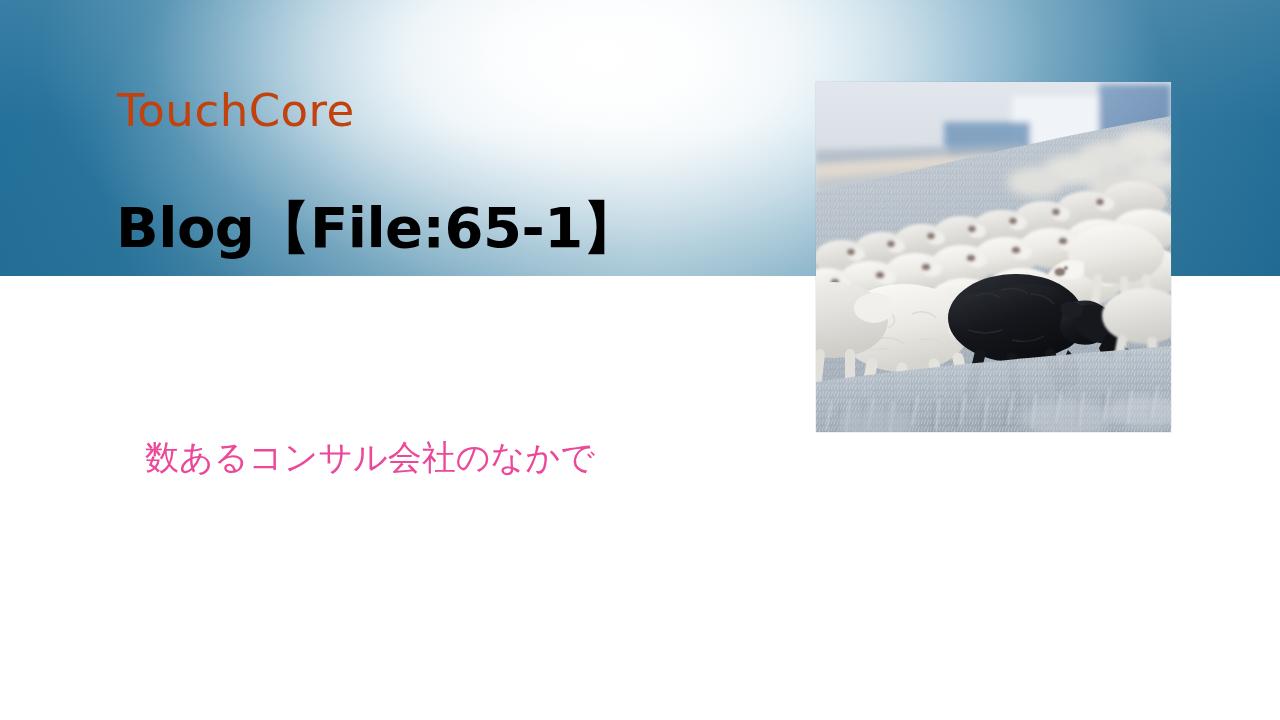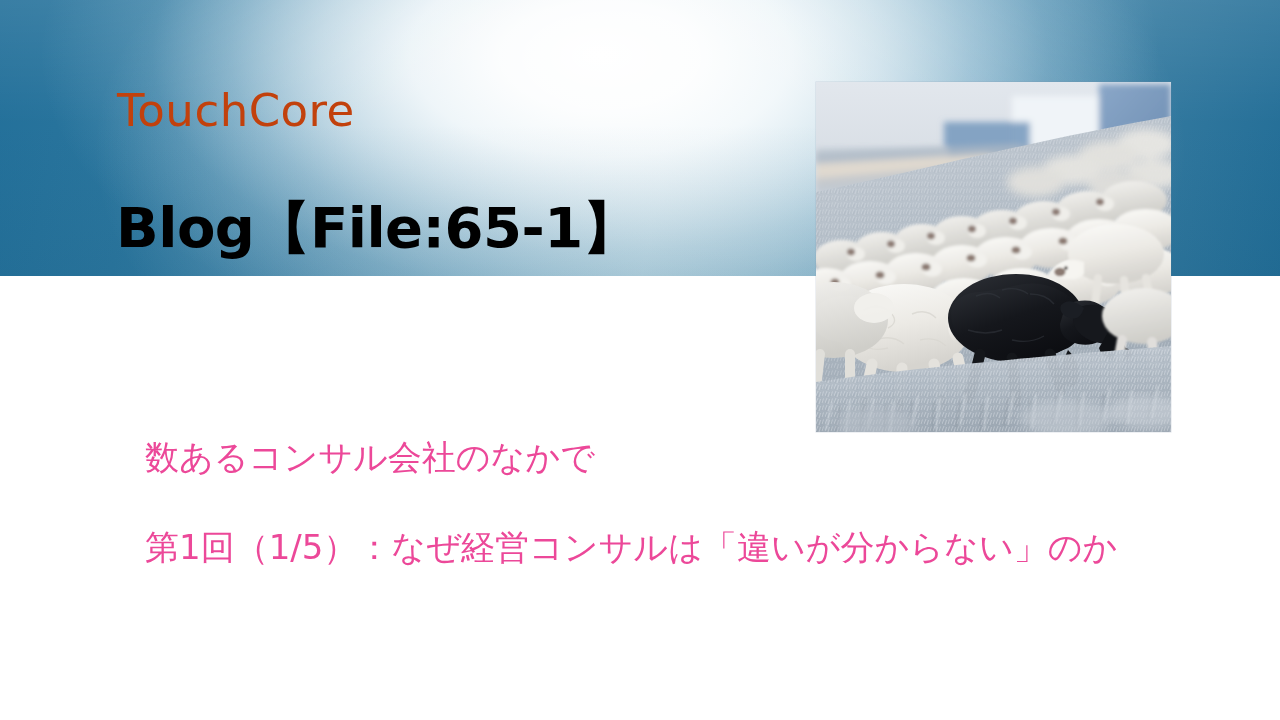--- a/index.html
+++ b/index.html
@@ -400,15 +400,14 @@
           <ellipse cx="250" cy="336" rx="46" ry="18" fill="#c9d0d8"></ellipse>
           <ellipse cx="330" cy="330" rx="40" ry="16" fill="#d2d8df"></ellipse>
           <ellipse cx="60" cy="342" rx="40" ry="16" fill="#b9c1ca"></ellipse>
         </g>
       </g>
     </svg>
   </div>
 
   <div class="body-line l1">数あるコンサル会社のなかで</div>
 
-  <div class="body-line l2">第1回（1/5）：なぜ経営コンサルは「違いが分からない」のか</div>
 
 </div>
 
 </body></html>

